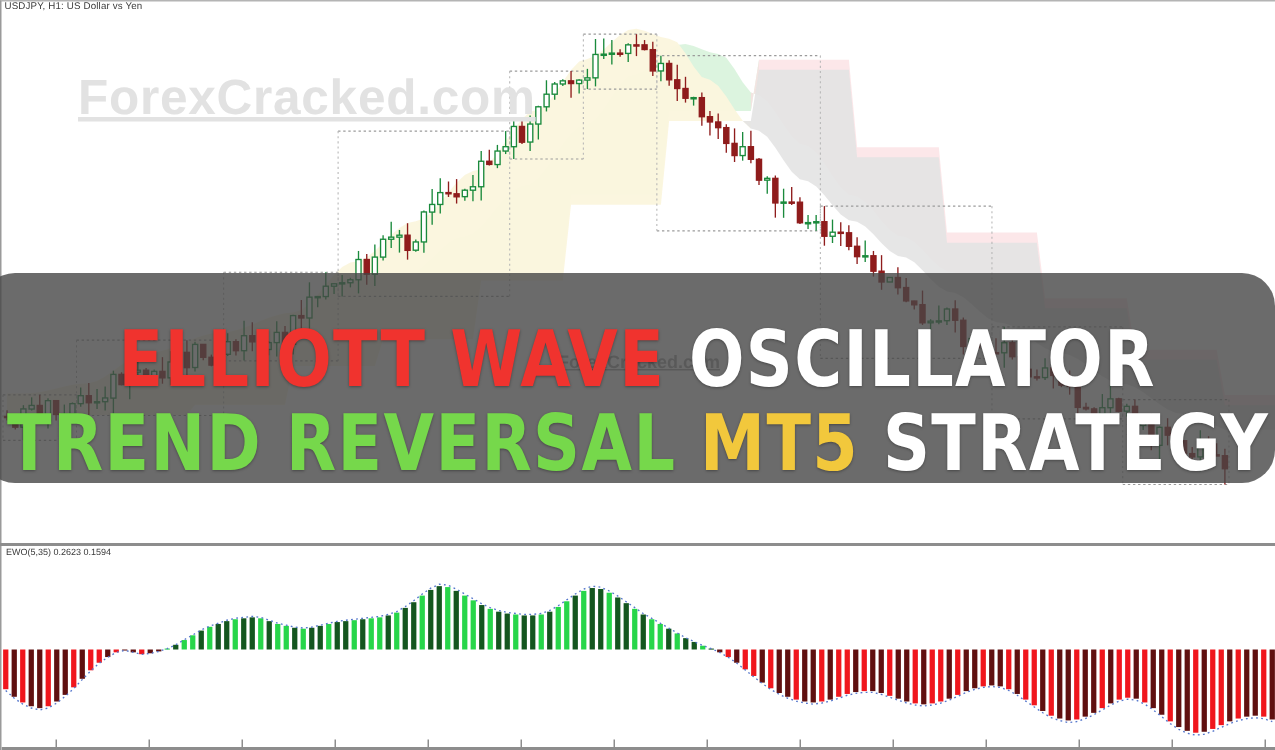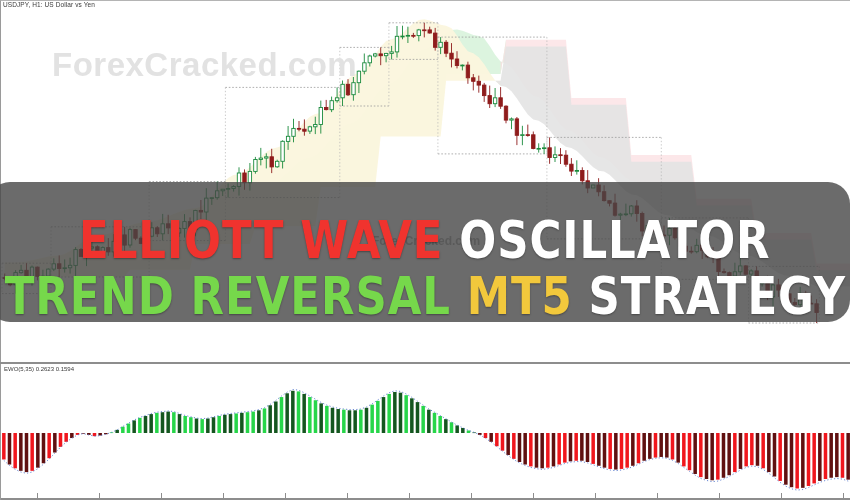--- a/index.html
+++ b/index.html
@@ -43,21 +43,21 @@
   }
   .osc-ticks{position:absolute;left:0;bottom:2px;width:850px;height:5px;}
   .osc-ticks i{position:absolute;bottom:0;width:1px;height:5px;background:#8d8d8d;}
 
   
   .layer{position:absolute;left:0;top:0;}
 
   
   .wm{
     position:absolute;color:#e2e2e2;font-weight:bold;
-    white-space:nowrap;pointer-events:none;user-select:none;
+    white-space:nowrap;pointer-events:none;user-select:none;text-decoration:underline;
   }
   .wm-1{left:52px;top:46px;font-size:33px;letter-spacing:.5px;}
   .wm-2{left:372px;top:234px;font-size:12px;color:#8a8a8a;opacity:.75;font-weight:bold;}
 
   
   .title-overlay{
     position:absolute;left:-12px;top:182px;width:862px;height:140px;
     background:rgba(70,70,70,0.80);
     border-radius:22px;
     z-index:30;

